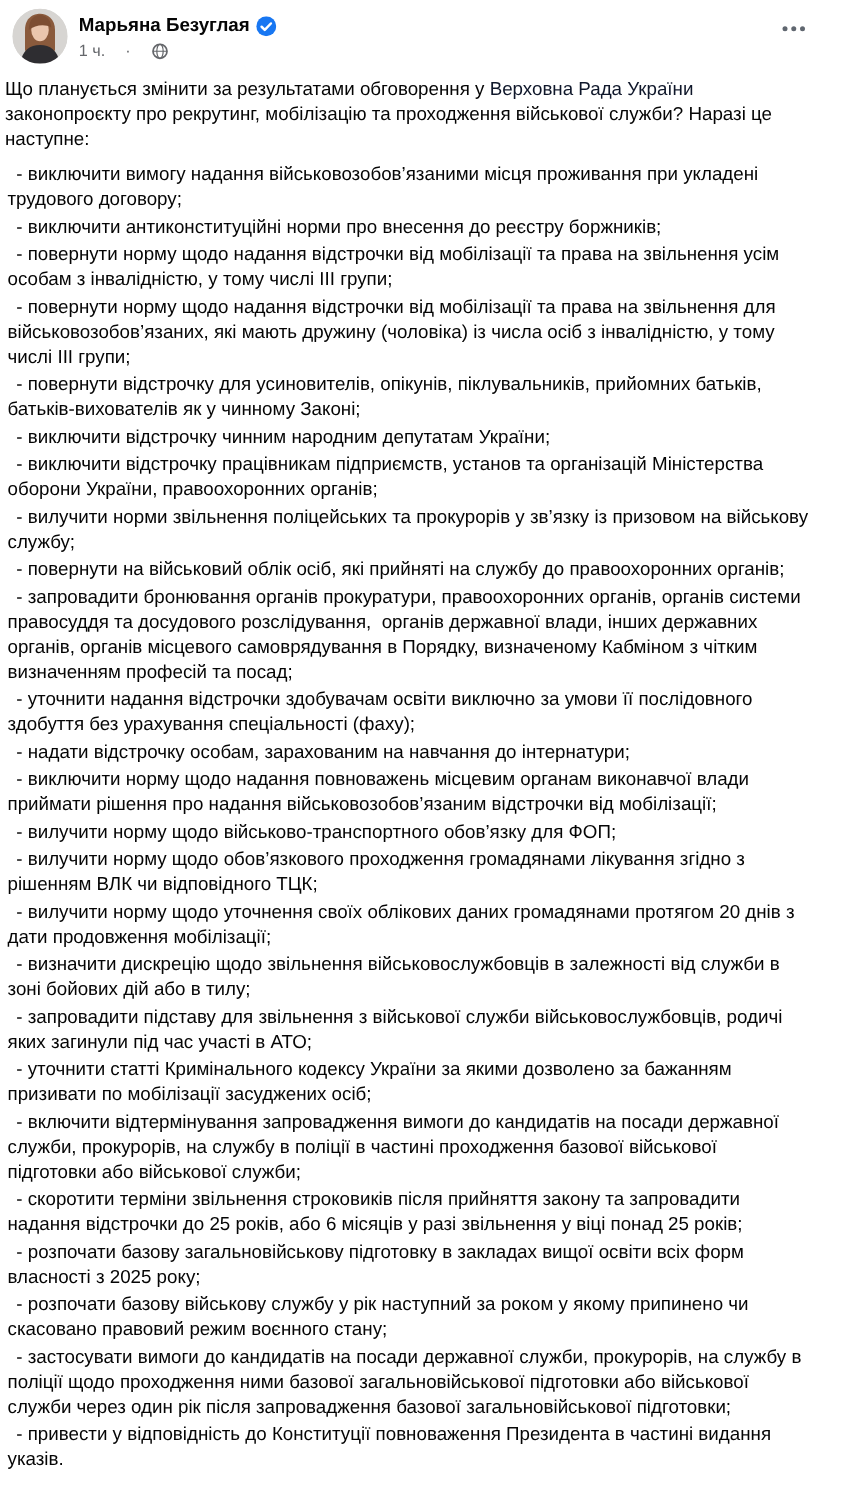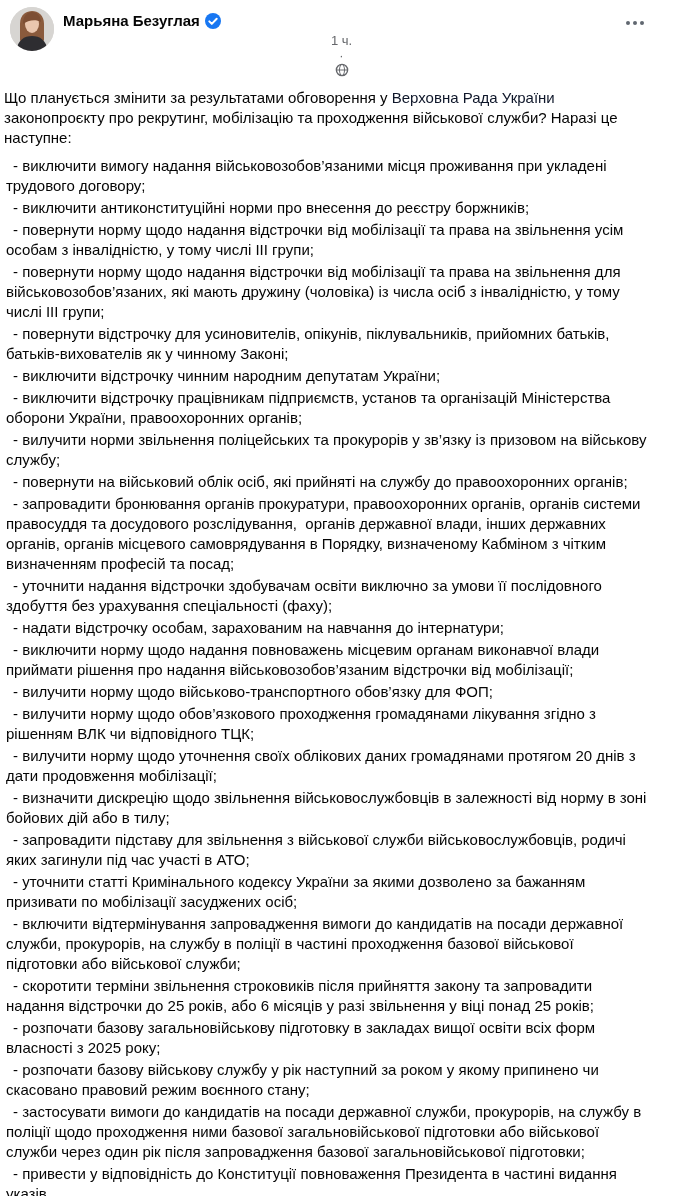--- a/index.html
+++ b/index.html
@@ -31,23 +31,23 @@
   .author-row {
     display: flex; align-items: center; gap: 5px;
     padding-top: 5px;
   }
   .author {
     font-size: 15px; font-weight: 700; color: #050505;
     cursor: pointer; white-space: nowrap;
   }
   .verified { display: inline-flex; flex: none; }
   .sub-row {
-    display: flex; align-items: center; gap: 0;
+    display: flex; align-items: center; gap: 16px;
     margin-top: 4px;
-    font-size: 13px; color: #65676b; flex-direction: column;
+    font-size: 13px; color: #65676b;
   }
   .menu-btn {
     display: flex; gap: 3px; align-items: center;
     padding: 14px 6px;
     cursor: pointer;
     border-radius: 50%;
   }
   .menu-dot { width: 4px; height: 4px; border-radius: 50%; background: #606770; }
 
   
@@ -129,21 +129,21 @@
         <div class="item">- виключити відстрочку працівникам підприємств, установ та організацій Міністерства оборони України, правоохоронних органів;</div>
         <div class="item">- вилучити норми звільнення поліцейських та прокурорів у зв’язку із призовом на військову службу;</div>
         <div class="item">- повернути на військовий облік осіб, які прийняті на службу до правоохоронних органів;</div>
         <div class="item">- запровадити бронювання органів прокуратури, правоохоронних органів, органів системи правосуддя та досудового розслідування,  органів державної влади, інших державних органів, органів місцевого самоврядування в Порядку, визначеному Кабміном з чітким визначенням професій та посад;</div>
         <div class="item">- уточнити надання відстрочки здобувачам освіти виключно за умови її послідовного здобуття без урахування спеціальності (фаху);</div>
         <div class="item">- надати відстрочку особам, зарахованим на навчання до інтернатури;</div>
         <div class="item">- виключити норму щодо надання повноважень місцевим органам виконавчої влади приймати рішення про надання військовозобов’язаним відстрочки від мобілізації;</div>
         <div class="item">- вилучити норму щодо військово-транспортного обов’язку для ФОП;</div>
         <div class="item">- вилучити норму щодо обов’язкового проходження громадянами лікування згідно з рішенням ВЛК чи відповідного ТЦК;</div>
         <div class="item">- вилучити норму щодо уточнення своїх облікових даних громадянами протягом 20 днів з дати продовження мобілізації;</div>
-        <div class="item">- визначити дискрецію щодо звільнення військовослужбовців в залежності від норму в зоні бойових дій або в тилу;</div>
+        <div class="item">- визначити дискрецію щодо звільнення військовослужбовців в залежності від служби в зоні бойових дій або в тилу;</div>
         <div class="item">- запровадити підставу для звільнення з військової служби військовослужбовців, родичі яких загинули під час участі в АТО;</div>
         <div class="item">- уточнити статті Кримінального кодексу України за якими дозволено за бажанням призивати по мобілізації засуджених осіб;</div>
         <div class="item">- включити відтермінування запровадження вимоги до кандидатів на посади державної служби, прокурорів, на службу в поліції в частині проходження базової військової підготовки або військової служби;</div>
         <div class="item">- скоротити терміни звільнення строковиків після прийняття закону та запровадити надання відстрочки до 25 років, або 6 місяців у разі звільнення у віці понад 25 років;</div>
         <div class="item">- розпочати базову загальновійськову підготовку в закладах вищої освіти всіх форм власності з 2025 року;</div>
         <div class="item">- розпочати базову військову службу у рік наступний за роком у якому припинено чи скасовано правовий режим воєнного стану;</div>
         <div class="item">- застосувати вимоги до кандидатів на посади державної служби, прокурорів, на службу в поліції щодо проходження ними базової загальновійськової підготовки або військової служби через один рік після запровадження базової загальновійськової підготовки;</div>
         <div class="item">- привести у відповідність до Конституції повноваження Президента в частині видання указів.</div>
       </div>
   </div>

